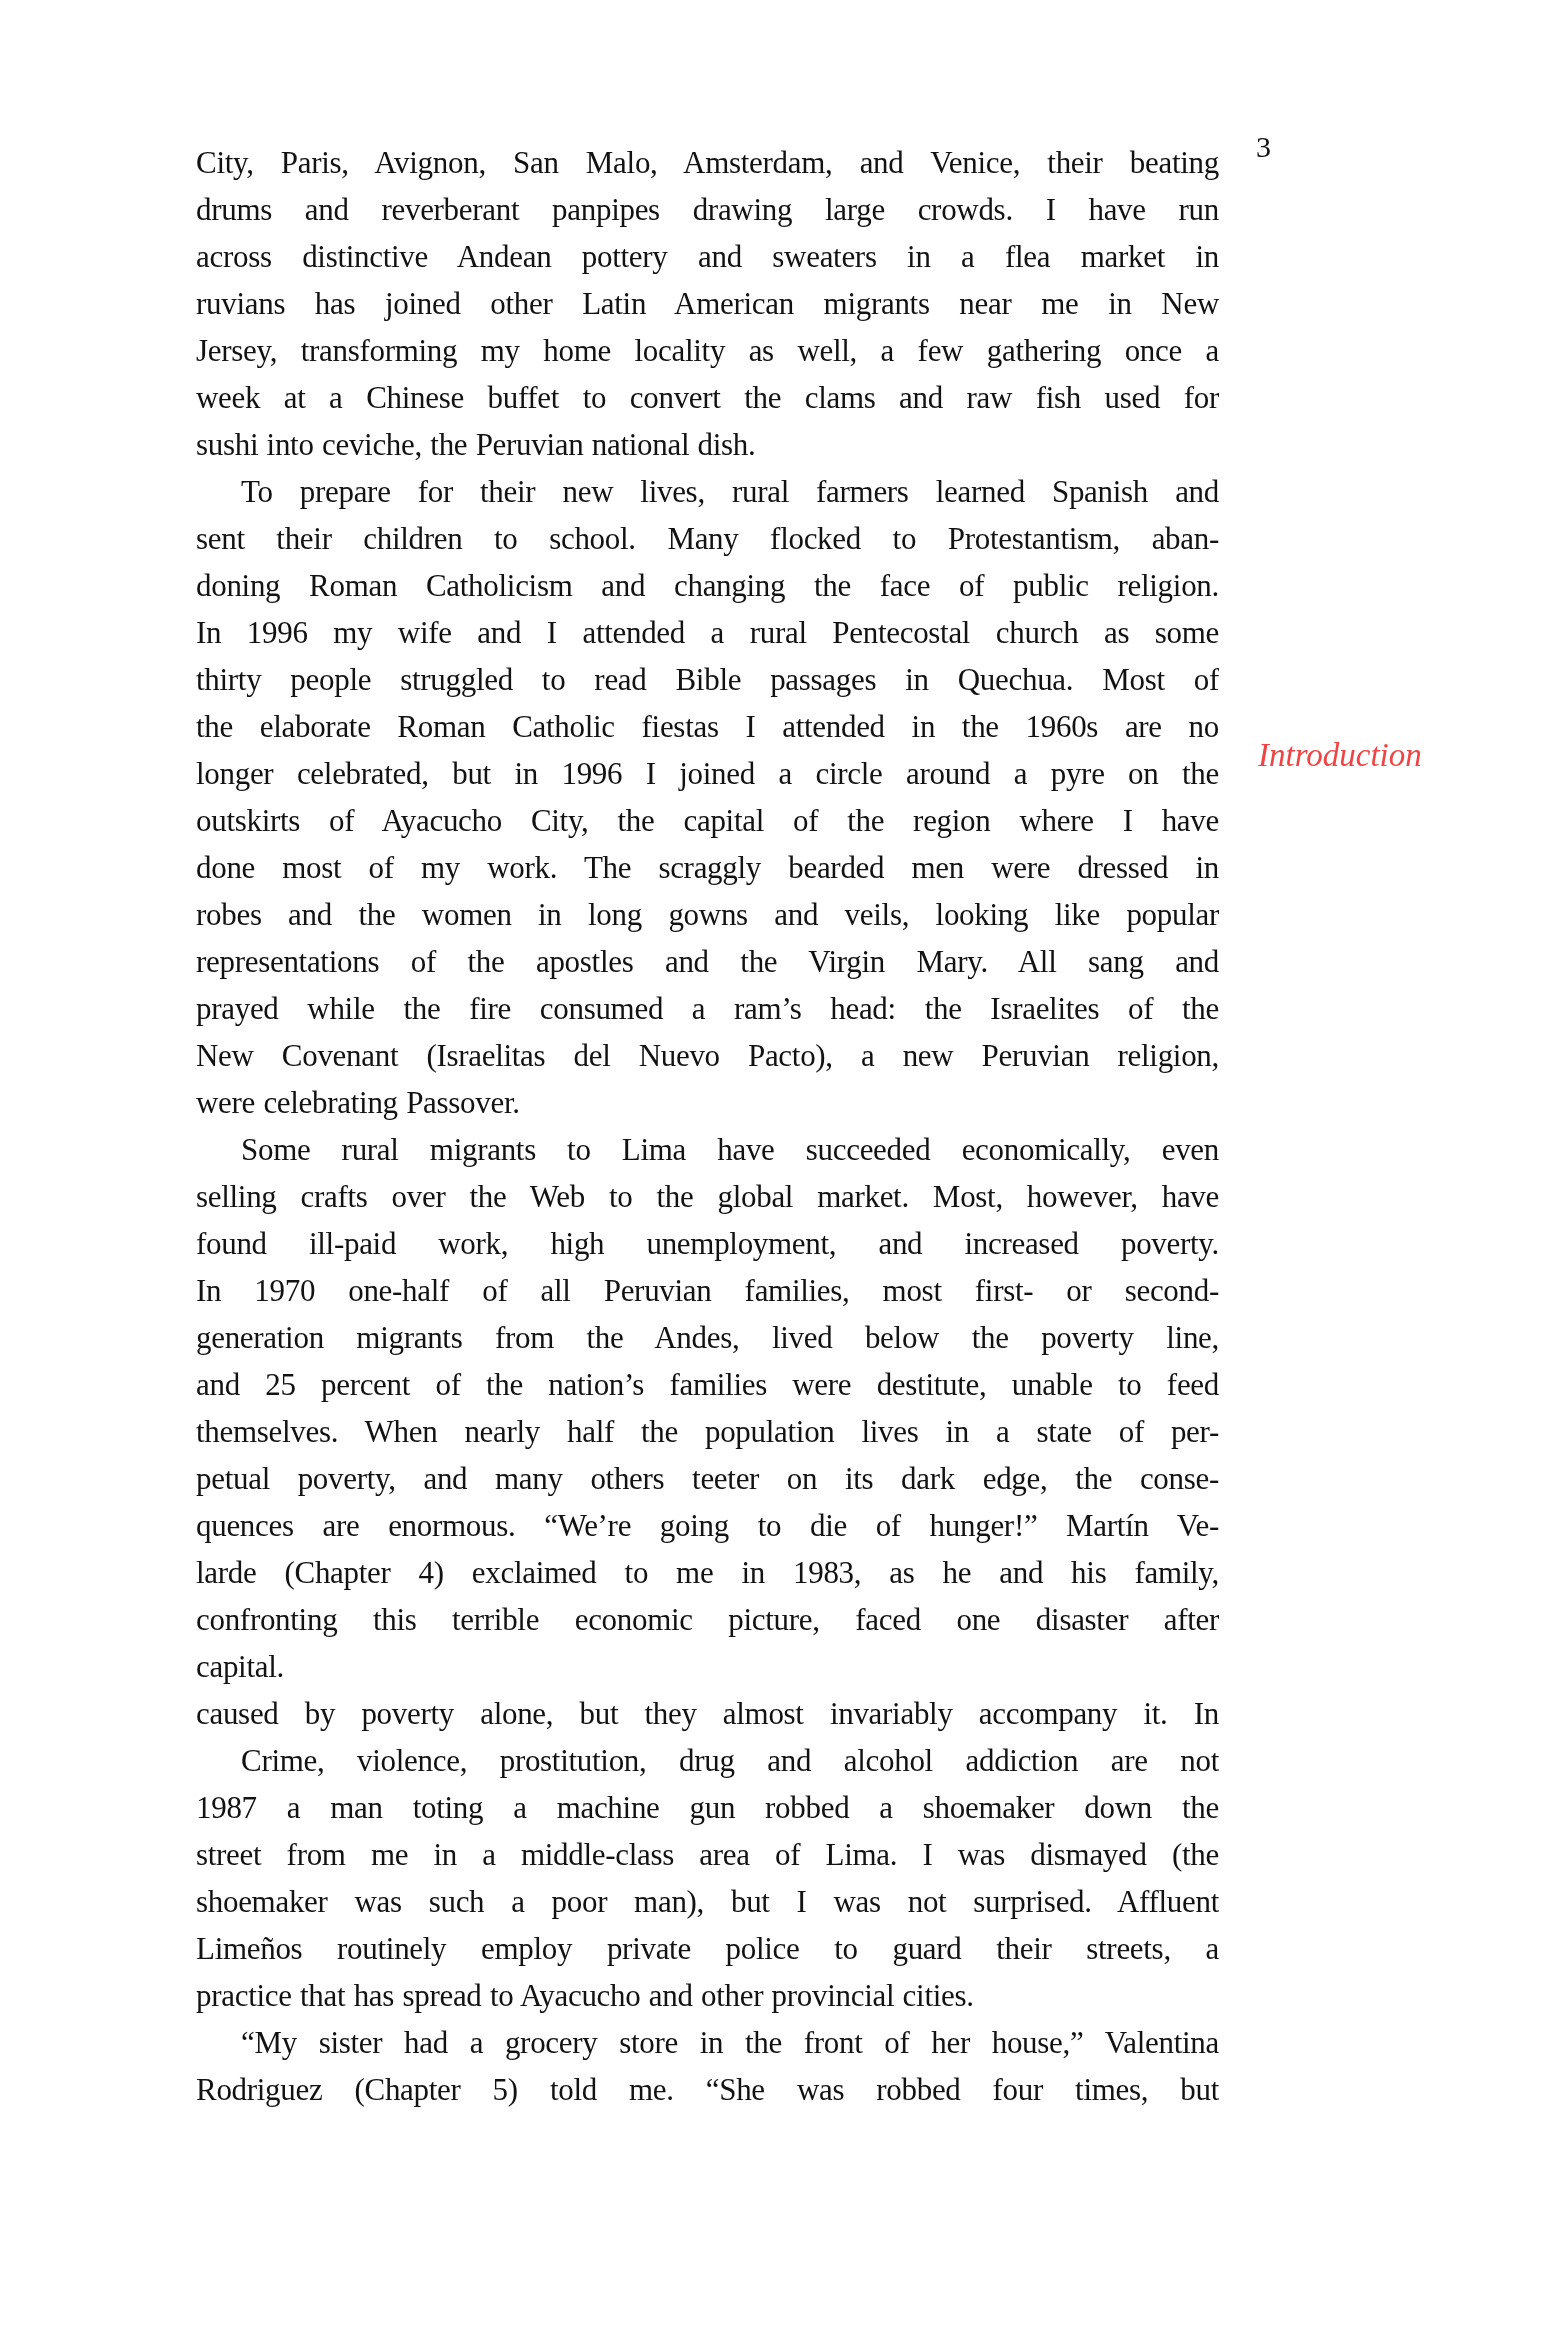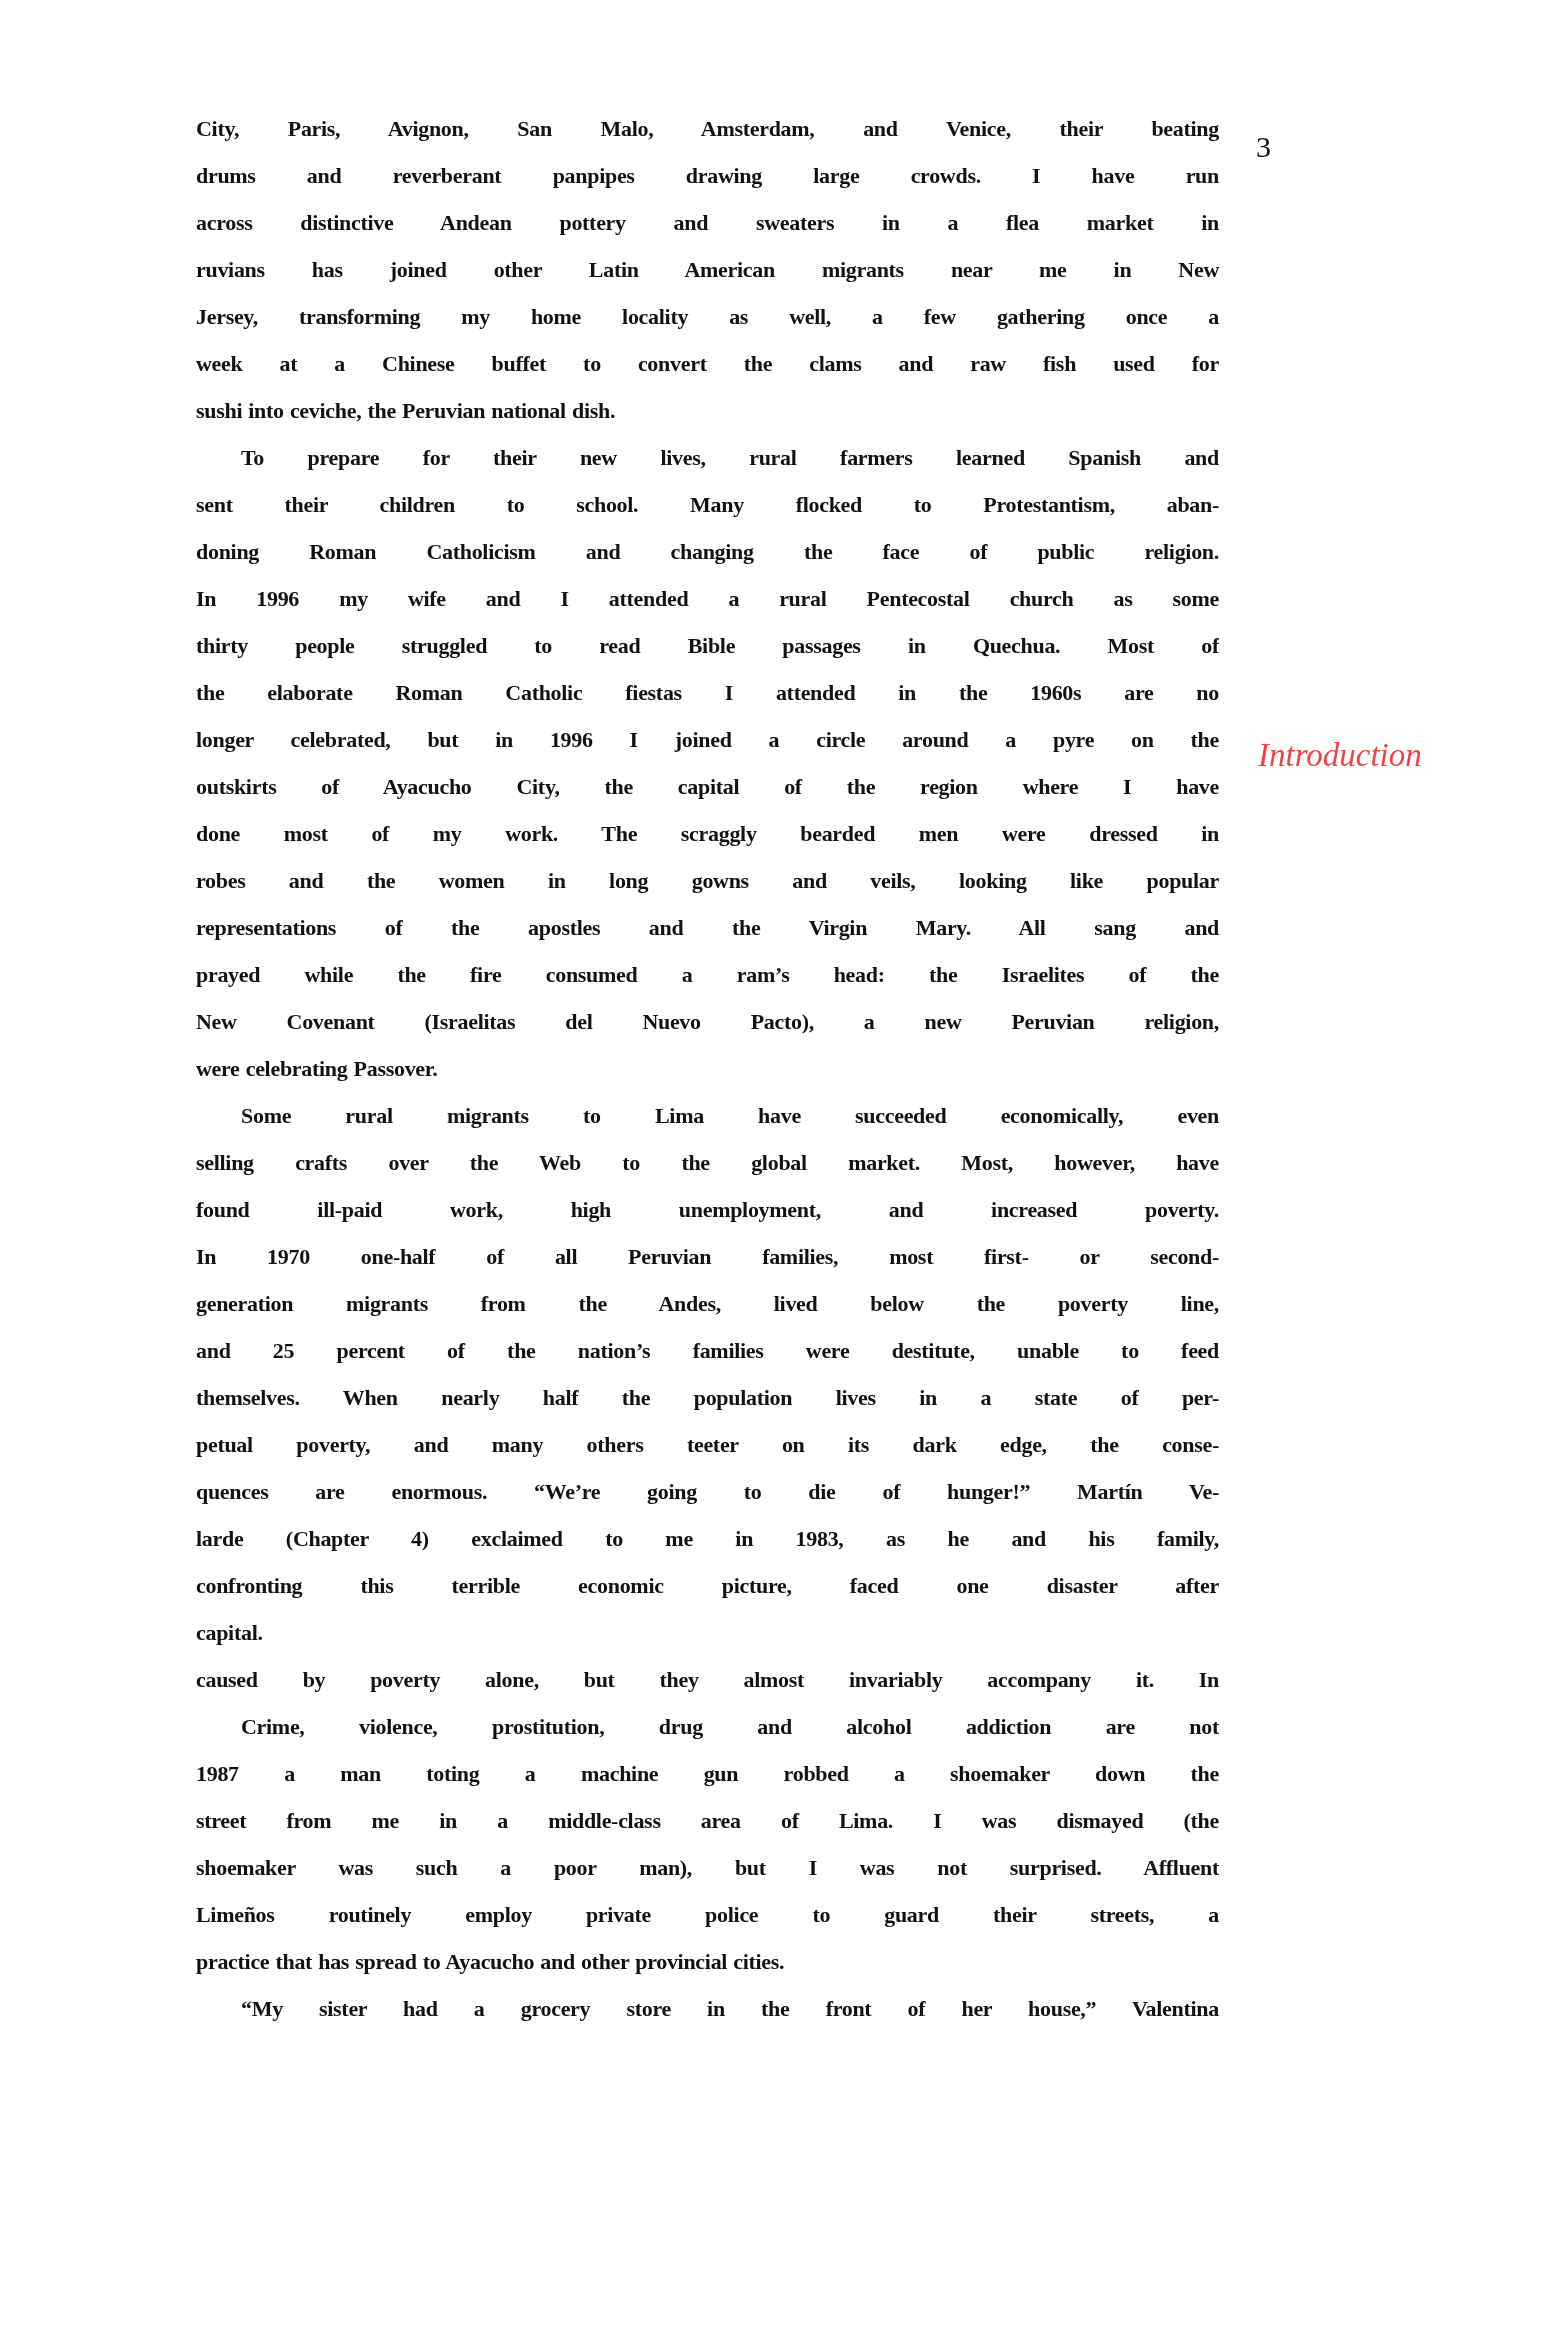--- a/index.html
+++ b/index.html
@@ -12,26 +12,25 @@
     width: 1562px;
     height: 2342px;
     background: #ffffff;
     overflow: hidden;
     font-family: "Liberation Serif", "DejaVu Serif", serif;
     color: #121212;
   }
   .text-block {
     position: absolute;
     left: 196px;
-    top: 105px;
+    top: 139px;
     width: 1023px;
-    font-size: 22px;
+    font-size: 31px;
     letter-spacing: -0.3px;
     word-spacing: 0.9px;
-    font-weight: bold;
   }
   .line {
     height: 47px;
     line-height: 47px;
     text-align: justify;
     text-align-last: justify;
     overflow: hidden;
     white-space: normal;
   }
   .line.endline {
@@ -101,15 +100,16 @@
       <div class="line">confronting this terrible economic picture, faced one disaster after</div>
       <div class="line endline">capital.</div>
       <div class="line">caused by poverty alone, but they almost invariably accompany it. In</div>
       <div class="line indent">Crime, violence, prostitution, drug and alcohol addiction are not</div>
       <div class="line">1987 a man toting a machine gun robbed a shoemaker down the</div>
       <div class="line">street from me in a middle-class area of Lima. I was dismayed (the</div>
       <div class="line">shoemaker was such a poor man), but I was not surprised. Affluent</div>
       <div class="line">Limeños routinely employ private police to guard their streets, a</div>
       <div class="line endline">practice that has spread to Ayacucho and other provincial cities.</div>
       <div class="line indent">“My sister had a grocery store in the front of her house,” Valentina</div>
+      <div class="line">Rodriguez (Chapter 5) told me. “She was robbed four times, but</div>
     </div>
 </div>
 
 
 </body></html>

